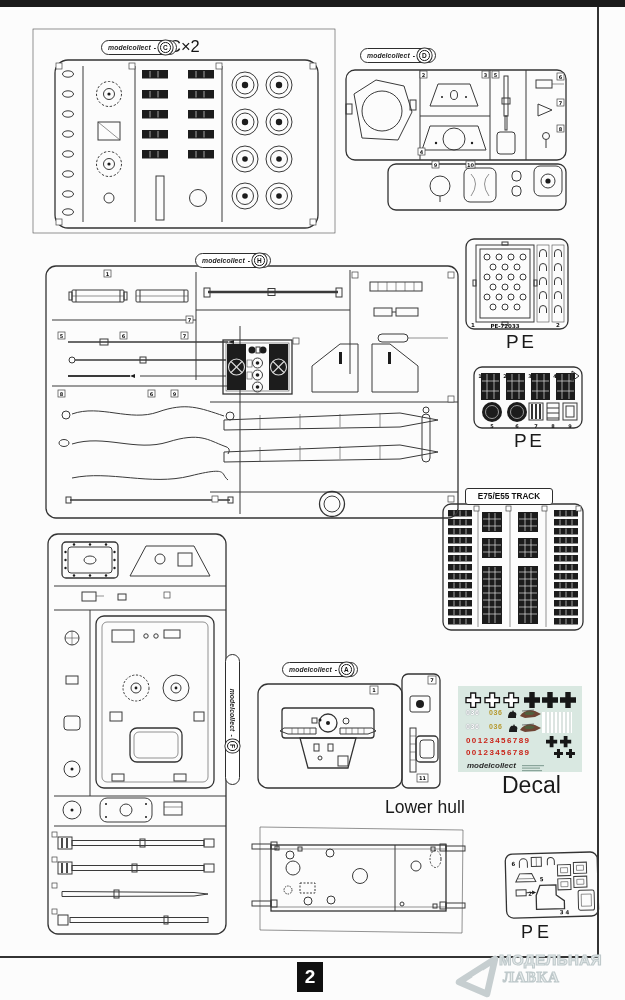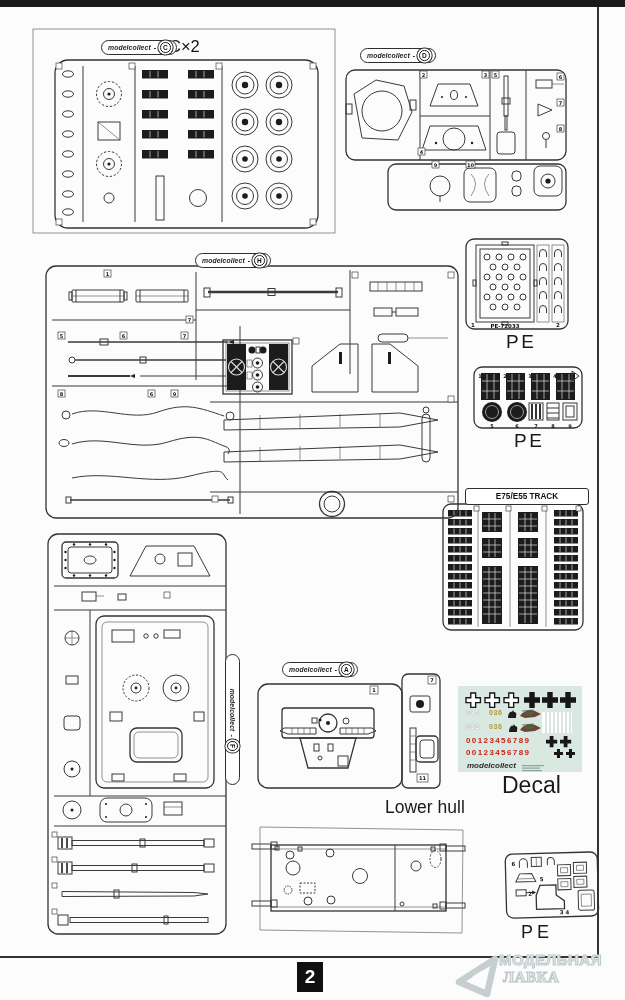--- a/index.html
+++ b/index.html
@@ -20,21 +20,21 @@
         border-radius:8px;height:13px;padding:0 5px 0 6px;z-index:4;white-space:nowrap;}
   .pill .brand{font:italic 700 6.8px "Liberation Sans",sans-serif;color:#1d1d1d;letter-spacing:.1px;}
   .pill .dash{font:700 7px "Liberation Sans",sans-serif;color:#1d1d1d;margin:0 1px 0 3px;}
   .pill .badge{width:8.5px;height:8.5px;border:1px solid #1d1d1d;border-radius:50%;background:#fff;
         box-shadow:0 0 0 1.6px #fff,0 0 0 2.6px #2e2e2e;display:flex;align-items:center;
         justify-content:center;font:700 6.5px "Liberation Sans",sans-serif;color:#111;margin-left:3px;}
   .pill-f{left:196px;top:128px;width:118px;transform:rotate(90deg);transform-origin:0 0;justify-content:center;}
   .qty{position:absolute;font:400 16.5px "Liberation Sans",sans-serif;color:#141414;}
   .track-label{position:absolute;background:#fff;border:1.2px solid #2e2e2e;border-radius:3px;
         font:700 8.2px "Liberation Sans",sans-serif;color:#111;display:flex;align-items:center;
-        justify-content:center;padding:1px 21px;z-index:4;}
+        justify-content:center;padding:1px 3px;z-index:4;}
   .pe-cap{position:absolute;font:400 19px "Liberation Sans",sans-serif;letter-spacing:2.5px;color:#1a1a1a;}
   .pe-cap-sm{position:absolute;font:400 18px "Liberation Sans",sans-serif;letter-spacing:4px;color:#1a1a1a;}
   .decal-cap{position:absolute;font:400 23px "Liberation Sans",sans-serif;color:#1a1a1a;}
   .hull-cap{position:absolute;font:400 17.5px "Liberation Sans",sans-serif;color:#1a1a1a;}
   
   .decal{position:absolute;left:458px;top:686px;width:124px;height:86px;background:#d9e8e1;}
   .decal span{position:absolute;line-height:1;}
   .d036{font:700 7px "Liberation Sans",sans-serif;letter-spacing:.6px;}
   .d036w{color:#ffffff;text-shadow:0 0 1px #667;}
   .d036y{color:#b5992e;}

